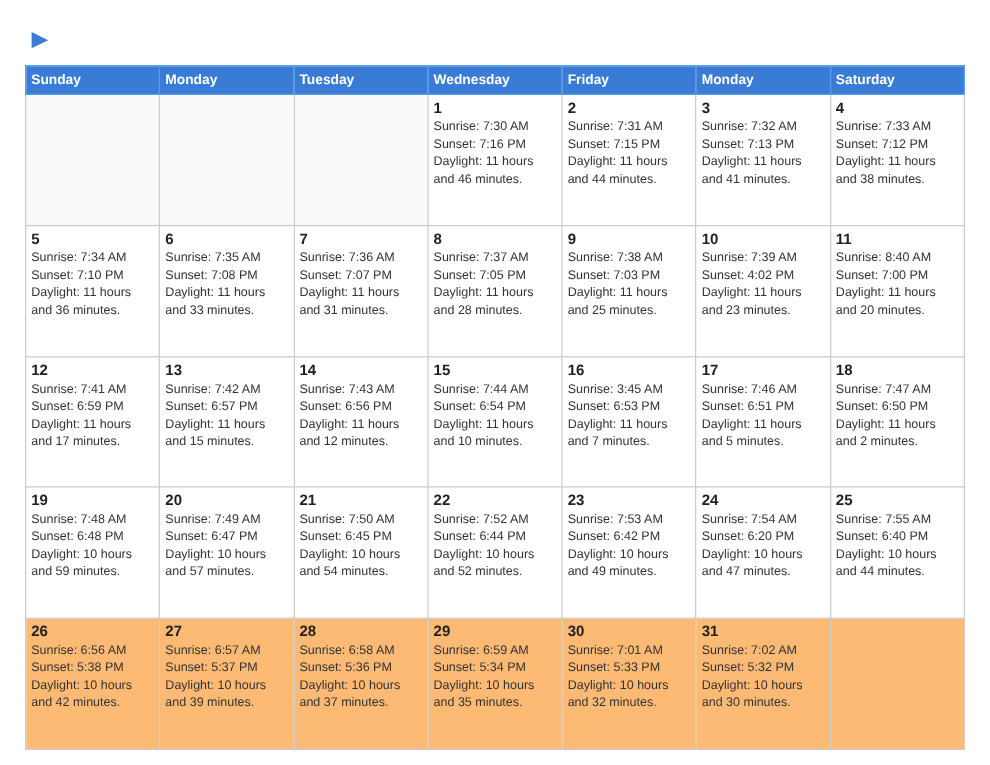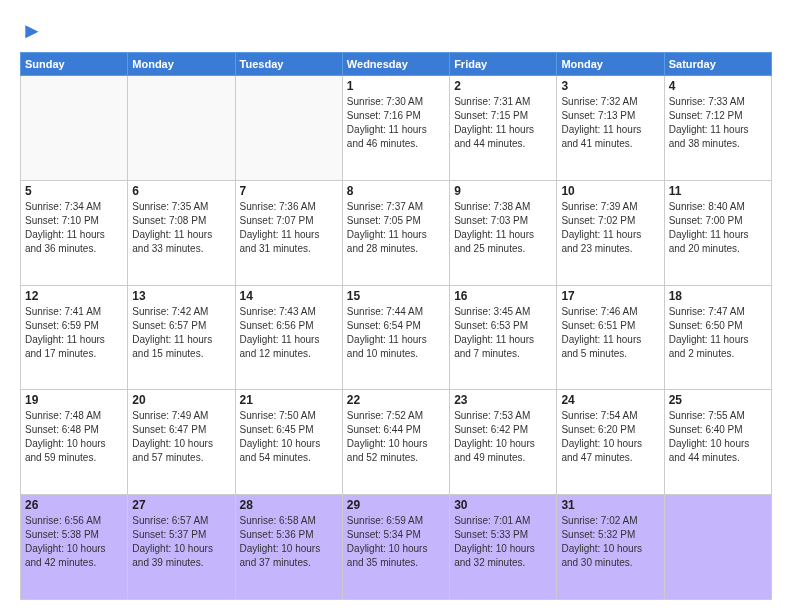--- a/index.html
+++ b/index.html
@@ -83,21 +83,21 @@
     }
     .day-info {
       font-size: 10px;
       color: #333;
       line-height: 1.4;
     }
     .empty-cell {
       background: #f9f9f9;
     }
     .last-row td {
-      background: #c4b5fd;
+      background: #fdba74;
     }
   </style>
 </head>
 <body>
 
 <div class="page">
   <div class="header">
     <div class="logo">
       <div class="logo-wrapper">
         <div style="display:flex;flex-direction:column;align-items:flex-start;">
@@ -193,21 +193,21 @@
           <td>
             <div class="day-number">9</div>
             <div class="day-info">Sunrise: 7:38 AM
 Sunset: 7:03 PM
 Daylight: 11 hours
 and 25 minutes.</div>
           </td>
           <td>
             <div class="day-number">10</div>
             <div class="day-info">Sunrise: 7:39 AM
-Sunset: 7:02 PM
+Sunset: 4:02 PM
 Daylight: 11 hours
 and 23 minutes.</div>
           </td>
           <td>
             <div class="day-number">11</div>
             <div class="day-info">Sunrise: 8:40 AM
 Sunset: 7:00 PM
 Daylight: 11 hours
 and 20 minutes.</div>
           </td>

